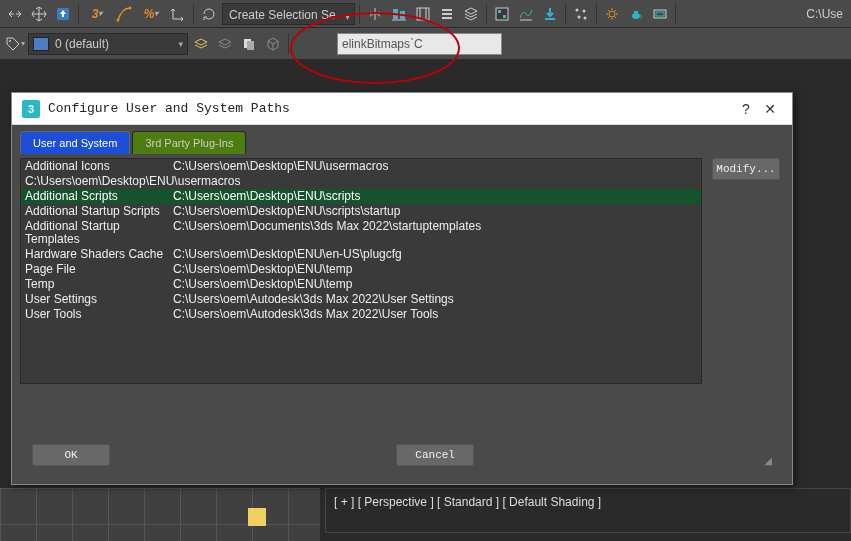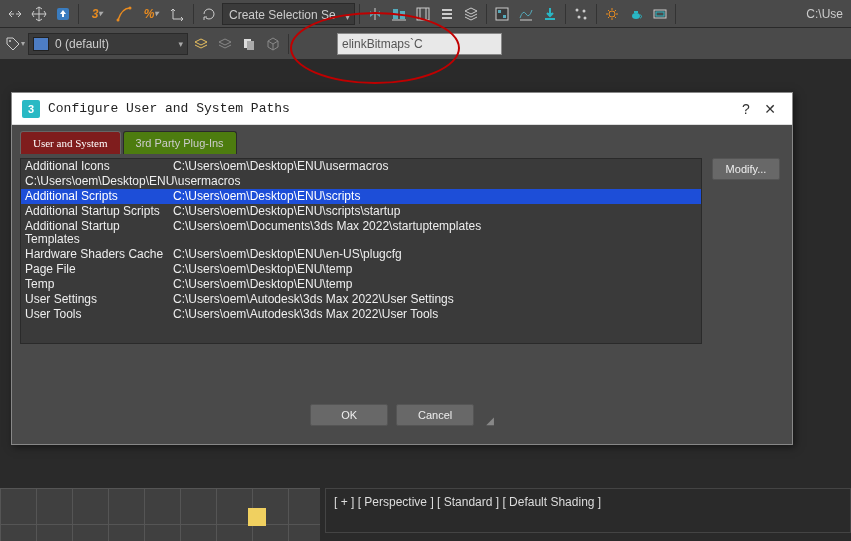--- a/index.html
+++ b/index.html
@@ -30,33 +30,33 @@
   .dialog { position: absolute; left: 11px; top: 92px; width: 782px; background: #f0f0f0; border: 1px solid #888; box-shadow: 2px 2px 8px rgba(0,0,0,.5); z-index: 10; }
   .dlg-title { height: 32px; display: flex; align-items: center; padding: 0 10px; background: #fff; border-bottom: 1px solid #ddd; }
   .dlg-title-icon { width: 18px; height: 18px; background: #29b9c4; color: #fff; display: flex; align-items: center; justify-content: center; font-weight: bold; border-radius: 2px; margin-right: 8px; font-size: 11px;}
   .dlg-title-text { font-size: 13px; color: #222; flex: 1; font-family: Liberation Mono, monospace; }
   .dlg-help { width: 24px; text-align: center; cursor: pointer; font-size: 14px; color: #333; }
   .dlg-close { width: 24px; text-align: center; cursor: pointer; font-size: 14px; color: #333; }
   
   .dlg-body { background: #4a4a4a; padding: 6px 8px 8px; }
   .tabs { display: flex; }
   .tab { padding: 5px 12px; background: #4d7c0f; color: #ccc; border: 1px solid #2a2a2a; border-bottom: none; cursor: pointer; margin-right: 2px; border-radius: 3px 3px 0 0; font-size:11px;}
-  .tab.active { background: #7f1d1d; color: #fff; border-color: #666; font-family: Liberation Serif, serif;}
+  .tab.active { background: #1d4ed8; color: #fff; border-color: #666;}
   
   .panel-wrap { display: flex; gap: 10px; margin-top: 4px;}
-  .path-list { flex: 1; height: 186px; background: #3a3a3a; border: 1px solid #2a2a2a; overflow: auto; }
+  .path-list { flex: 1; height: 226px; background: #3a3a3a; border: 1px solid #2a2a2a; overflow: auto; }
   .path-row { display: flex; padding: 1px 4px; color: #eee; cursor: pointer; font-size: 11px; line-height: 13px;}
-  .path-row.selected { background: #1d4ed8; color: #fff; justify-content: flex-end; }
+  .path-row.selected { background: #14532d; color: #fff; justify-content: flex-end; }
   .path-key { width: 148px; flex-shrink: 0; }
   .path-val { flex: 1; }
   .side-col { width: 72px; }
   
-  .btn { background: #686868; border: 1px solid #555; color: #eee; padding: 4px 0; width: 68px; text-align: center; cursor: pointer; border-radius: 2px; font-size: 11px;}
-  
-  .dlg-footer { display: flex; justify-content: center; gap: 8px; padding: 60px 12px 10px; align-items: center;}
+  .btn { background: #686868; border: 1px solid #555; color: #eee; padding: 4px 0; width: 68px; text-align: center; cursor: pointer; border-radius: 2px; font-size: 11px; font-family: Liberation Mono, monospace;}
+  
+  .dlg-footer { display: flex; justify-content: space-between; gap: 8px; padding: 60px 12px 10px; align-items: center;}
   .dlg-footer .btn { width: 78px; }
   .resize-grip { margin-left: 4px; color: #888; cursor: nwse-resize; align-self: flex-end; font-size: 10px;}
   
   
   .viewport-grid { position: absolute; left: 0; top: 488px; width: 320px; height: 53px; background: #404040; background-image: linear-gradient(#555 1px, transparent 1px), linear-gradient(90deg, #555 1px, transparent 1px); background-size: 36px 36px; }
   .viewport-status { position: absolute; left: 325px; top: 488px; right: 0; height: 45px; background: #2a2a2a; border: 1px solid #444; padding: 6px 8px; color: #ddd; }
   .yellow-sq { position: absolute; left: 248px; top: 508px; width: 18px; height: 18px; background: #f0d060; z-index: 2;}
   
   .orange { stroke: #e88b20; fill: none; }
   .teal { fill: #2ab6c4; }

